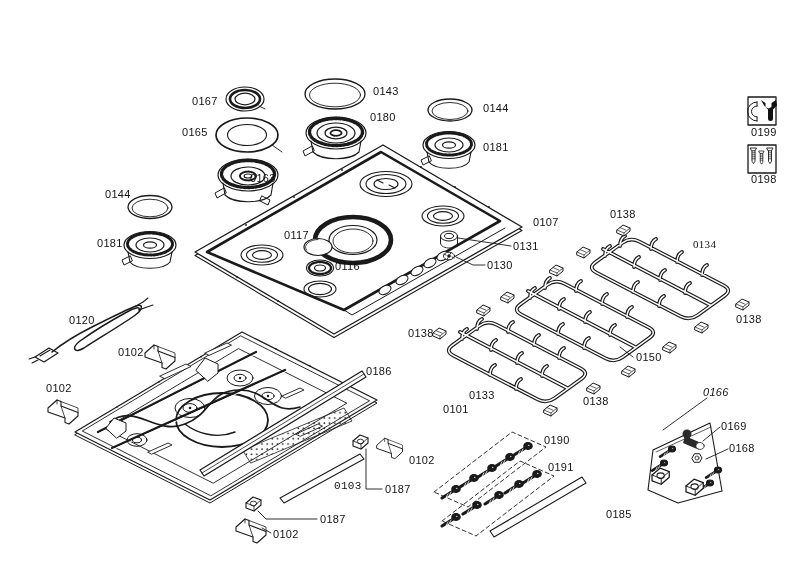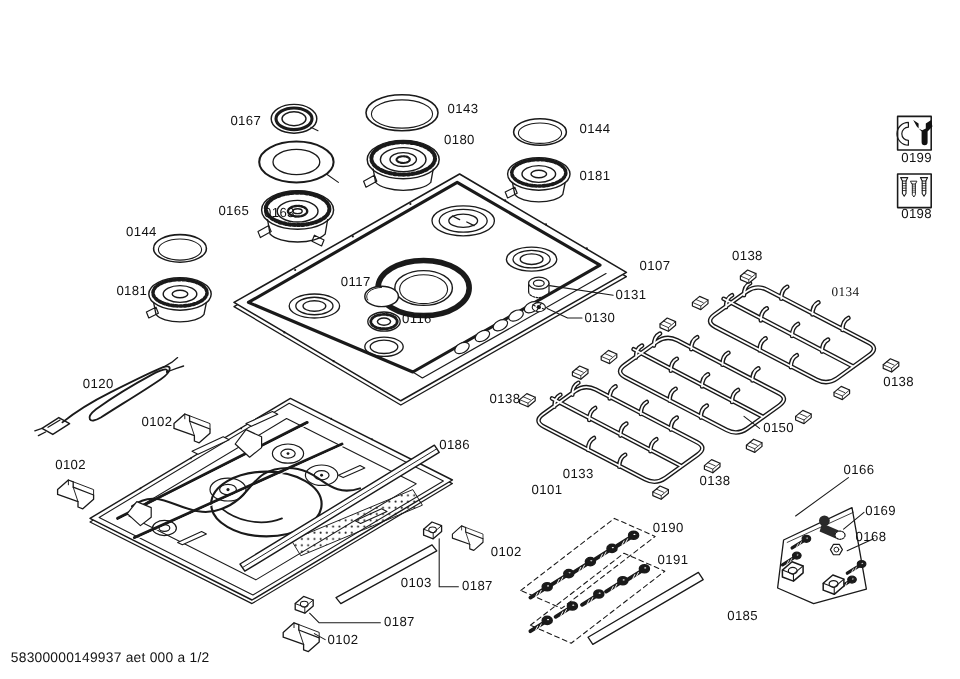--- a/index.html
+++ b/index.html
@@ -361,22 +361,22 @@
       <path d="M728,449 L706,459"></path>
       <path d="M366,449 L366,489 L382,489"></path>
       <path d="M258,511 L266,519 L317,519"></path>
       <path d="M262,528 L271,533"></path>
     </g>
   </g>
 </svg>
 
 <div class="labels">
       <span class="part-label" style="left: 192px; top: 96px;">0167</span>
-      <span class="part-label" style="left: 182px; top: 127px; margin-top: 44px;">0165</span>
-      <span class="part-label" style="left: 172px; top: 173px; padding-left: 48px;">0163</span>
+      <span class="part-label" style="left: 182px; top: 127px;">0165</span>
+      <span class="part-label" style="left: 202px; top: 173px; padding-left: 48px;">0163</span>
       <span class="part-label" style="left: 105px; top: 189px;">0144</span>
       <span class="part-label" style="left: 97px; top: 238px;">0181</span>
       <span class="part-label" style="left: 373px; top: 86px;">0143</span>
       <span class="part-label" style="left: 370px; top: 112px;">0180</span>
       <span class="part-label" style="left: 483px; top: 103px;">0144</span>
       <span class="part-label" style="left: 483px; top: 142px;">0181</span>
       <span class="part-label" style="left: 284px; top: 230px;">0117</span>
       <span class="part-label" style="left: 335px; top: 261px;">0116</span>
       <span class="part-label" style="left: 533px; top: 217px; text-align: right;">0107</span>
       <span class="part-label" style="left: 513px; top: 241px;">0131</span>
@@ -387,29 +387,28 @@
       <span class="part-label" style="left: 408px; top: 328px;">0138</span>
       <span class="part-label" style="left: 636px; top: 352px;">0150</span>
       <span class="part-label" style="left: 469px; top: 390px;">0133</span>
       <span class="part-label" style="left: 583px; top: 396px;">0138</span>
       <span class="part-label" style="left: 69px; top: 315px;">0120</span>
       <span class="part-label" style="left: 118px; top: 347px;">0102</span>
       <span class="part-label" style="left: 46px; top: 383px;">0102</span>
       <span class="part-label" style="left: 366px; top: 366px;">0186</span>
       <span class="part-label" style="left: 397px; top: 404px; padding-left: 46px;">0101</span>
       <span class="part-label" style="left: 409px; top: 455px;">0102</span>
-      <span class="part-label" style="left: 334px; top: 481px;">0103</span>
+      <span class="part-label" style="left: 334px; top: 481px; font-family: Liberation Mono, monospace;">0103</span>
       <span class="part-label" style="left: 385px; top: 484px;">0187</span>
       <span class="part-label" style="left: 320px; top: 514px;">0187</span>
       <span class="part-label" style="left: 273px; top: 529px;">0102</span>
       <span class="part-label" style="left: 544px; top: 435px;">0190</span>
       <span class="part-label" style="left: 548px; top: 462px;">0191</span>
       <span class="part-label" style="left: 561px; top: 509px; padding-left: 45px;">0185</span>
-      <span class="part-label" style="left: 703px; top: 387px;">0166</span>
+      <span class="part-label" style="left: 703px; top: 387px; font-style: italic;">0166</span>
       <span class="part-label" style="left: 721px; top: 421px;">0169</span>
-      <span class="part-label" style="left: 713px; top: 443px; text-align: center;">0168</span>
+      <span class="part-label" style="left: 729px; top: 443px; text-align: center;">0168</span>
       <span class="part-label" style="left: 751px; top: 127px;">0199</span>
       <span class="part-label" style="left: 751px; top: 174px;">0198</span>
     </div>
 
-<div class="doc-footer">58300000149937 aet 000 a 1/2</div>
 
 </div>
 
 </body></html>

